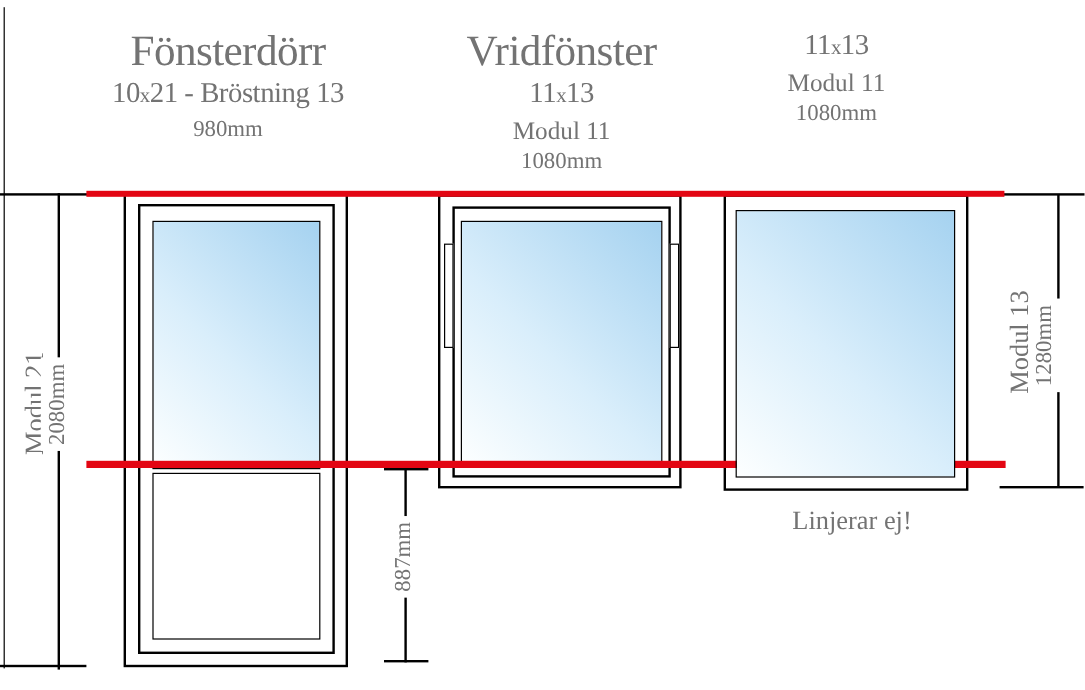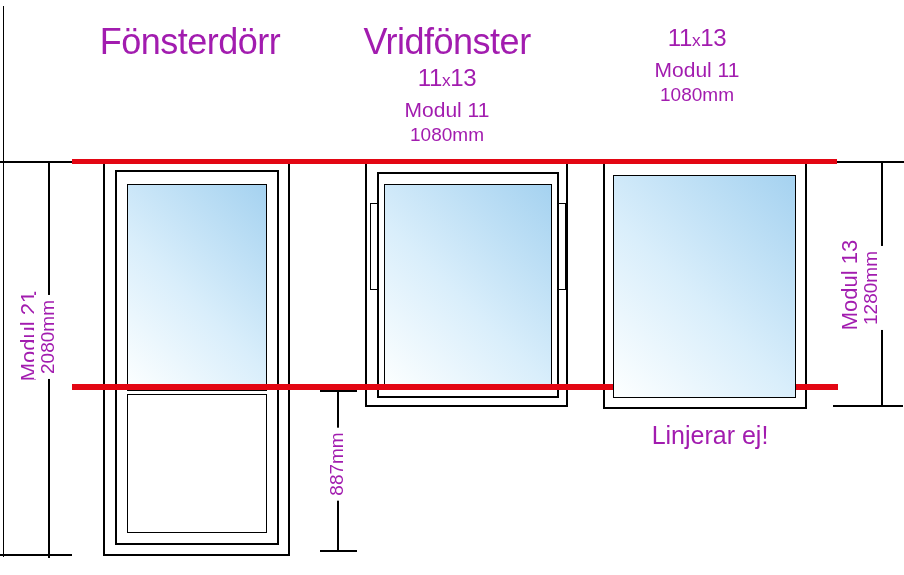--- a/index.html
+++ b/index.html
@@ -1,18 +1,18 @@
 <!DOCTYPE html>
 <html style="--red: #e30613; --glass-start: #fdffff; --glass-end: #a5d2f0;"><head>
 <meta charset="utf-8">
 <style>
   html,body{margin:0;padding:0;background:#fff;}
   .canvas{
     position:relative; width:904px; height:575px; background:#fff; overflow:hidden;
-    font-family:Liberation Sans, sans-serif; color:#a21caf;
+    font-family:Liberation Serif, serif; color:#737373;
   }
   
   .hline{position:absolute; background:#000; height:1.5px;}
   .vline{position:absolute; background:#000; width:1.5px;}
   .redline{position:absolute; background:var(--red,#e30613);}
   
   .frame{position:absolute; box-sizing:border-box; border:2px solid #000; background:transparent;}
   .frame-thin{position:absolute; box-sizing:border-box; border:1.5px solid #000;}
   .glass{background:linear-gradient(45deg, var(--glass-start,#fdffff) 0%, #d9eefb 45%, var(--glass-end,#a5d2f0) 100%);}
   .panel{background:#fff;}
@@ -25,32 +25,34 @@
   .h-sub .size-x{font-size:0.72em;}
   .h-modul{font-size:21px; line-height:27px; white-space:nowrap;}
   .h-mm{font-size:19px; line-height:24px; white-space:nowrap;}
   
   .vlabel{
     position:absolute; white-space:nowrap; background:#fff; padding:3px 5px;
     transform:translate(-50%,-50%) rotate(-90deg); z-index:4;
   }
   .vlabel.big{font-size:22px;}
   .vlabel.small{font-size:19px;}
-  .note{position:absolute; font-size:25px; text-align:center; white-space:nowrap;}
+  .note{position:absolute; font-size:22px; text-align:center; white-space:nowrap;}
 </style>
 </head>
 <body>
 
 <div class="canvas">
 
   <div class="header" style="left:70px; top:22px;">
     <div class="h-title">Fönsterdörr</div>
+    <div class="h-sub"><span>10</span><span class="size-x">x</span><span>21 - Bröstning 13</span></div>
+    <div class="h-mm">980mm</div>
   </div>
 
-  <div class="header" style="left:327px; top:22px;">
+  <div class="header" style="left:348px; top:22px;">
     <div class="h-title">Vridfönster</div>
     <div class="h-sub"><span>11</span><span class="size-x">x</span><span>13</span></div>
     <div class="h-modul">Modul 11</div>
     <div class="h-mm">1080mm</div>
   </div>
 
   <div class="header" style="left:577px; top:22px;">
     <div class="h-sub"><span>11</span><span class="size-x">x</span><span>13</span></div>
     <div class="h-modul">Modul 11</div>
     <div class="h-mm">1080mm</div>

